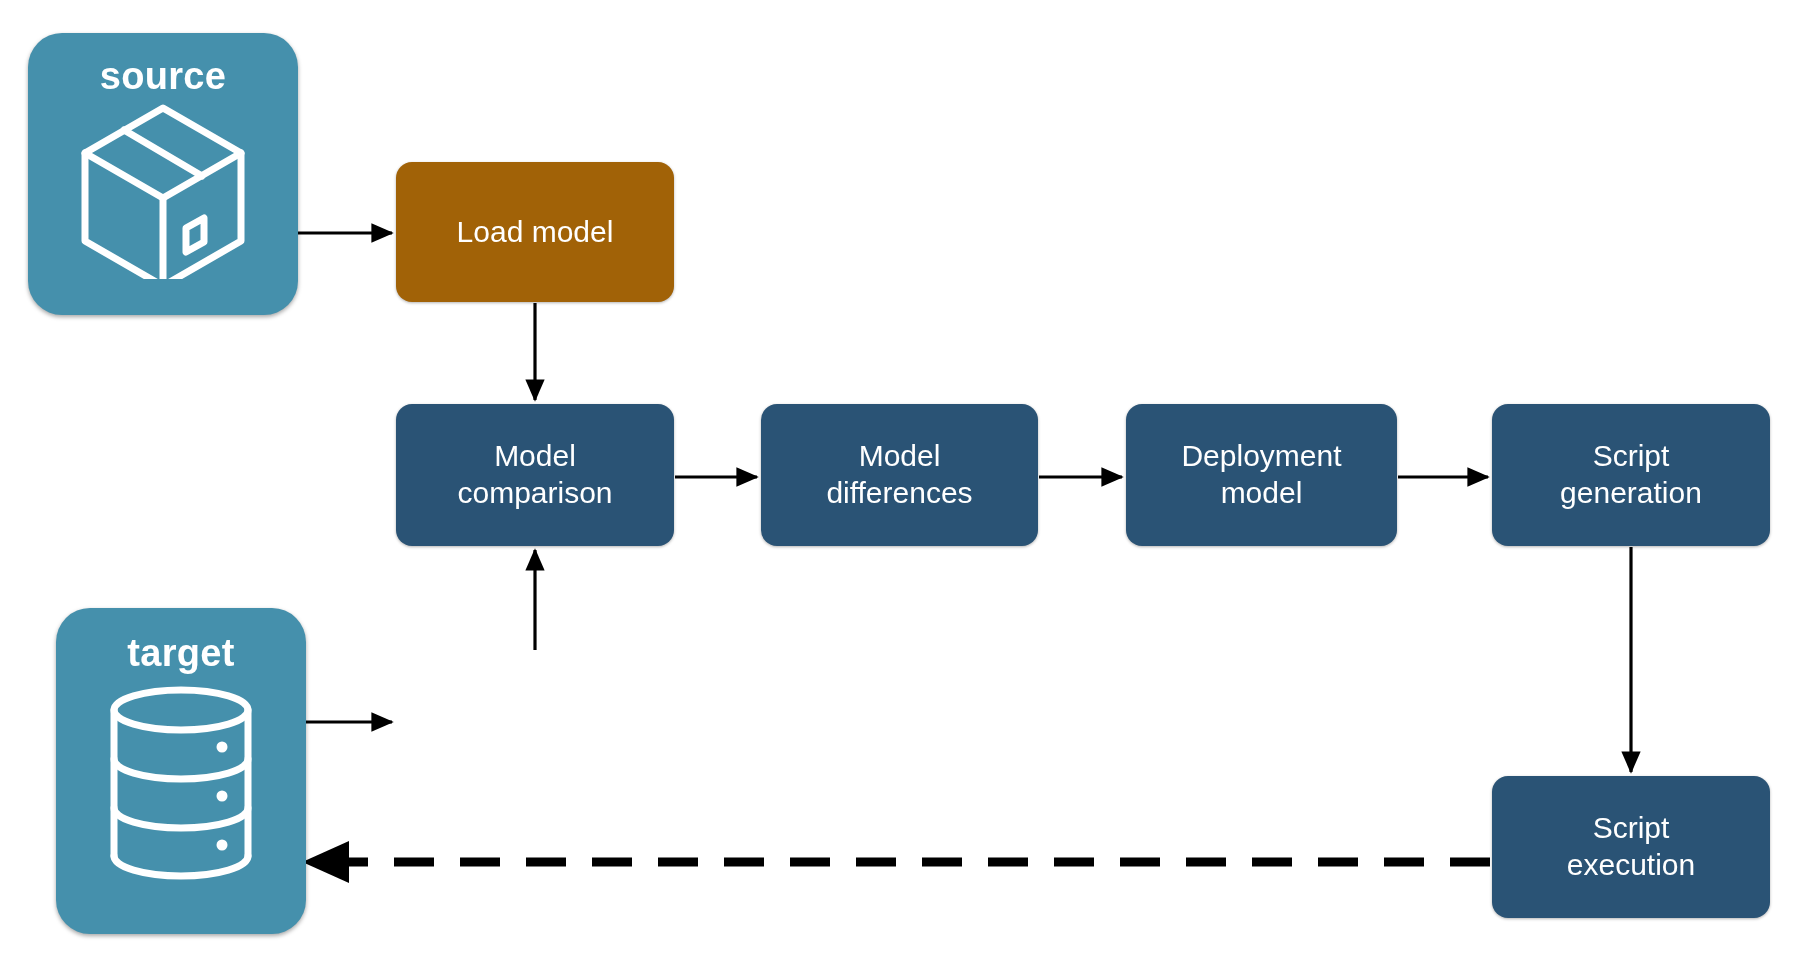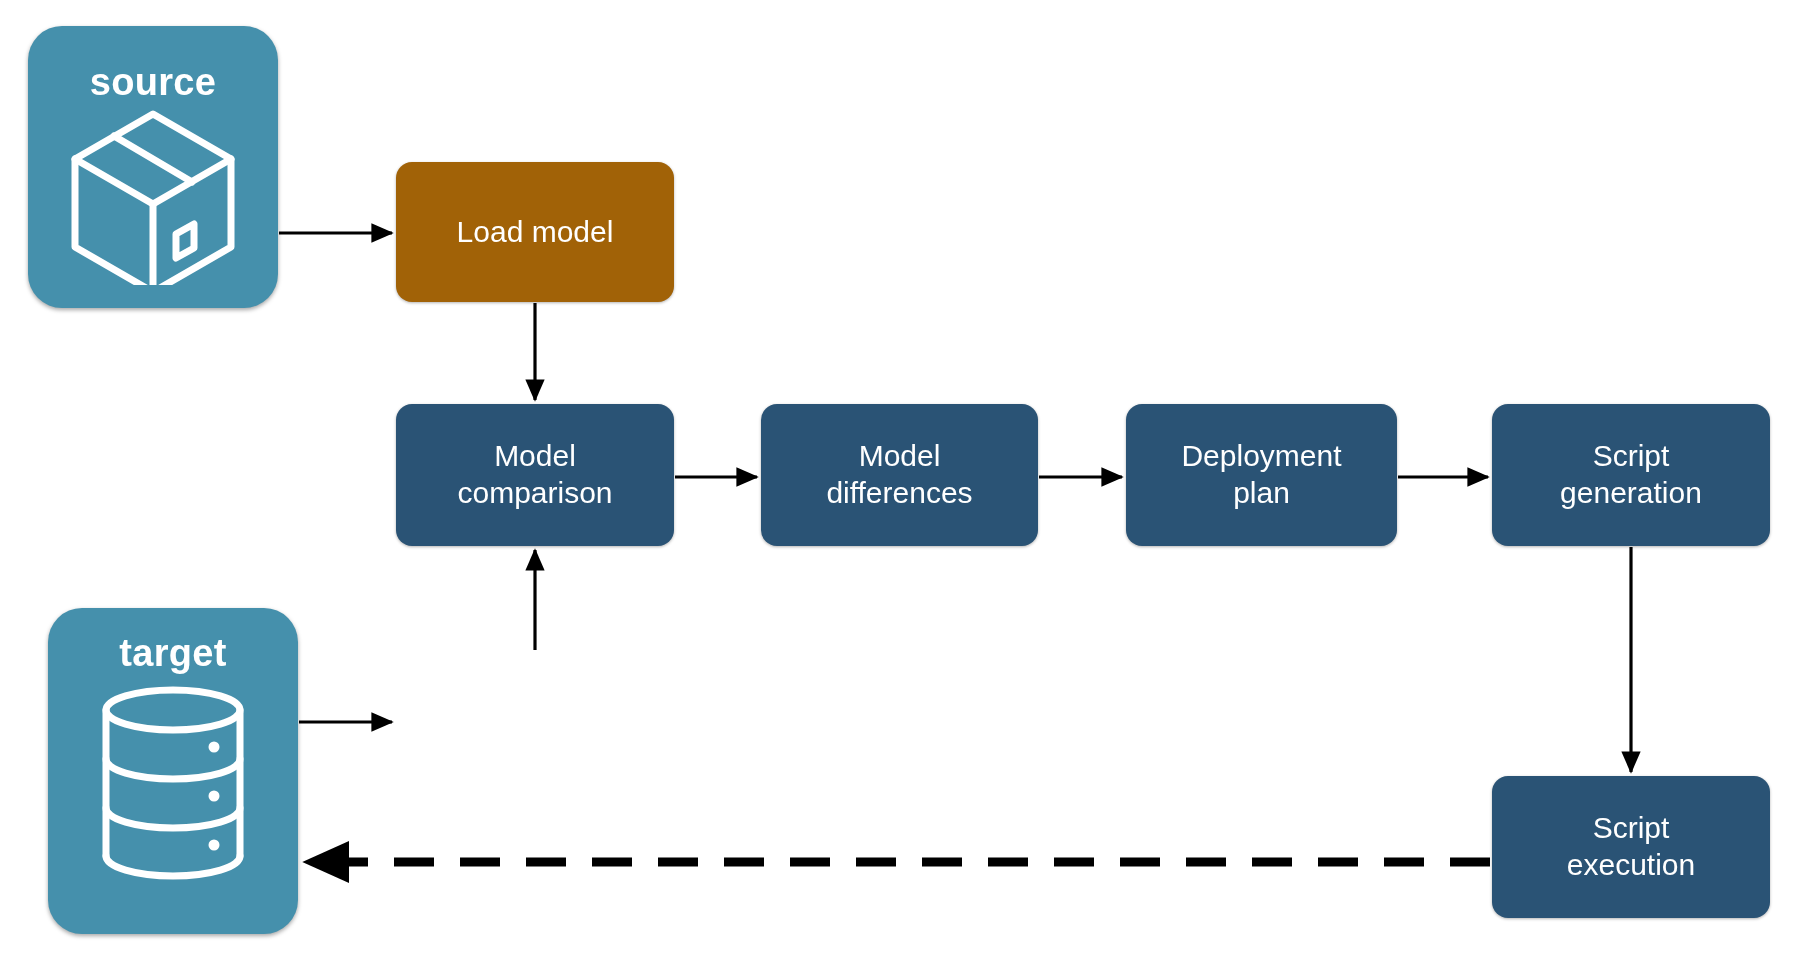--- a/index.html
+++ b/index.html
@@ -96,39 +96,39 @@
 
     <line x1="1039" y1="477" x2="1122" y2="477" stroke="#000000" stroke-width="3.2" marker-end="url(#arrowSolid)"></line>
 
     <line x1="1398" y1="477" x2="1488" y2="477" stroke="#000000" stroke-width="3.2" marker-end="url(#arrowSolid)"></line>
 
     <line x1="1631" y1="547" x2="1631" y2="772" stroke="#000000" stroke-width="3.2" marker-end="url(#arrowSolid)"></line>
 
     <line x1="1490" y1="862" x2="306" y2="862" stroke="#000000" stroke-width="9" stroke-dasharray="40 26" marker-end="url(#arrowDashBig)"></line>
   </svg>
 
-  <div class="endpoint-card" style="left:28px; top:26px; width:250px; height:282px; background:#4590ac; padding-top:37px;">
+  <div class="endpoint-card" style="left:28px; top:33px; width:270px; height:282px; background:#4590ac; padding-top:24px;">
     <div class="endpoint-label">source</div>
     <span class="endpoint-icon" style="margin-top:6px;">
       <svg width="174" height="178" viewBox="0 0 174 178" xmlns="http://www.w3.org/2000/svg" fill="none" stroke="#ffffff" stroke-width="7" stroke-linejoin="round" stroke-linecap="round">
 
         <path d="M87 7 L165 52 L165 140 L87 185 L9 140 L9 52 Z"></path>
 
         <path d="M9 52 L87 97 L165 52"></path>
 
         <path d="M87 97 L87 185"></path>
 
         <path d="M48 29 L126 75"></path>
 
         <path d="M110 127 L128 117 L128 141 L110 151 Z"></path>
       </svg>
     </span>
   </div>
 
-  <div class="endpoint-card" style="left:48px; top:608px; width:250px; height:326px; background:#4590ac; padding-top:26px;">
+  <div class="endpoint-card" style="left:56px; top:608px; width:250px; height:326px; background:#4590ac; padding-top:26px;">
     <div class="endpoint-label">target</div>
     <span class="endpoint-icon" style="margin-top:12px;">
       <svg width="150" height="198" viewBox="0 0 150 198" xmlns="http://www.w3.org/2000/svg" fill="none" stroke="#ffffff" stroke-width="7" stroke-linejoin="round" stroke-linecap="round">
 
         <ellipse cx="75" cy="26" rx="67" ry="20"></ellipse>
 
         <path d="M8 26 L8 172"></path>
         <path d="M142 26 L142 172"></path>
 
         <path d="M8 172 A 67 20 0 0 0 142 172"></path>
@@ -152,21 +152,21 @@
 comparison</span>
   </div>
 
   <div class="proc-box" style="left:761px; top:404px; width:277px; height:142px; background:#2a5375;">
     <span>Model
 differences</span>
   </div>
 
   <div class="proc-box" style="left:1126px; top:404px; width:271px; height:142px; background:#2a5375;">
     <span>Deployment
-plan</span>
+model</span>
   </div>
 
   <div class="proc-box" style="left:1492px; top:404px; width:278px; height:142px; background:#2a5375;">
     <span>Script
 generation</span>
   </div>
 
 
   <div class="proc-box" style="left:1492px; top:776px; width:278px; height:142px; background:#2a5375;">
     <span>Script

